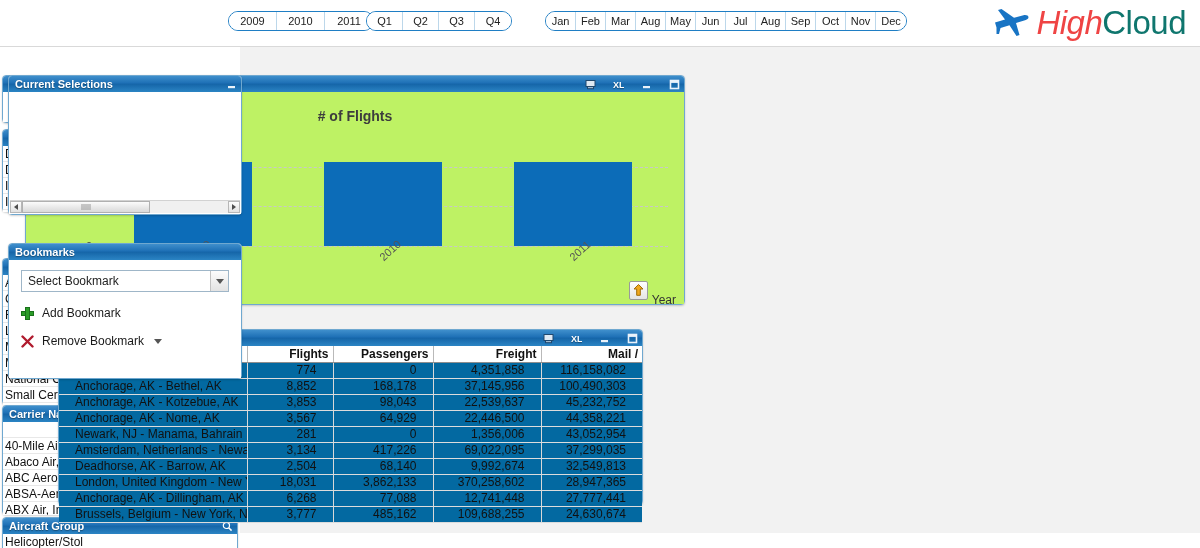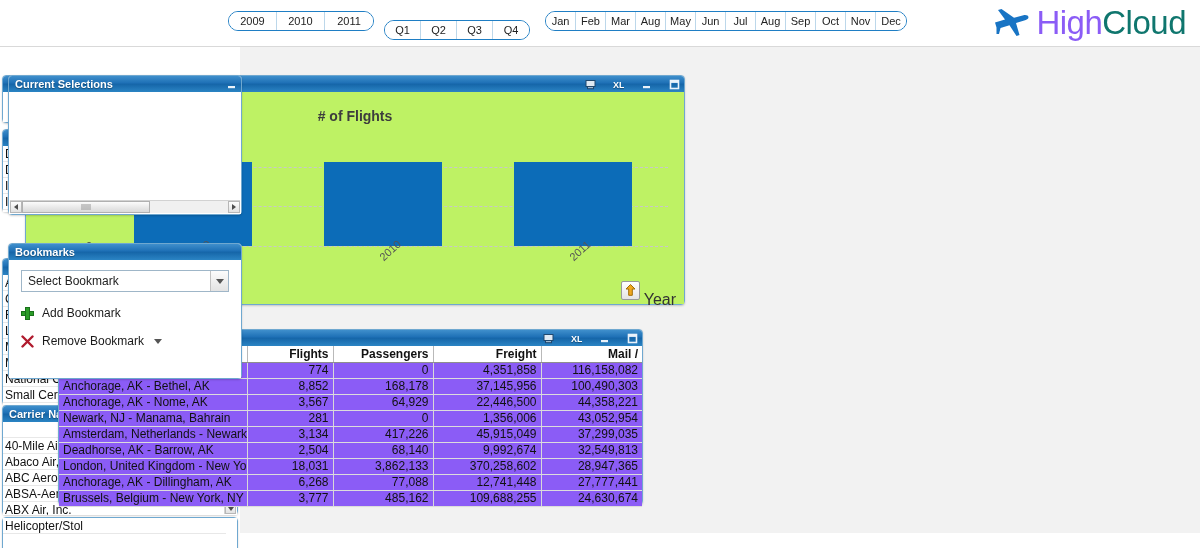--- a/index.html
+++ b/index.html
@@ -41,28 +41,28 @@
     display: flex; align-items: stretch; overflow: hidden; box-sizing: border-box;
   }
   .seg .cell {
     display: flex; align-items: center; justify-content: center;
     font-size: 11px; color: #222; padding: 0 7px; cursor: pointer;
     border-right: 1px solid #bcd7ea; background: #fff; box-sizing: border-box;
   }
   .seg .cell:last-child { border-right: none; }
   #seg-years { left: 228px; }
   #seg-years .cell { width: 48px; }
-  #seg-quarters { left: 384px; margin-top: 9px; }
+  #seg-quarters { left: 366px; }
   #seg-quarters .cell { width: 36px; }
   #seg-months { left: 545px; }
   #seg-months .cell { width: 30px; }
 
   .logo { position: absolute; right: 14px; top: 2px; height: 42px; display: flex; align-items: center; }
   .logo-text { font-size: 33px; letter-spacing: -0.5px; }
-  .logo-high { color: #8b5cf6; }
+  .logo-high { color: #ef4444; font-style: italic; }
   .logo-cloud { color: #0f766e; }
 
   
   #canvas {
     position: absolute; left: 0; top: 46px; width: 1200px; height: 494px;
     background: #f2f2f2; border-top: 1px solid #d9d9d9;
   }
   #sheet-left  { position: absolute; left: 0px;  top: 0px; width: 240px; height: 494px; background:#fff; }
   #sheet-mid   { position: absolute; left: 240px; top: 0px; width: 710px; height: 494px; background:#f2f2f2; }
   #sheet-right { position: absolute; left: 950px; top: 0px; width: 250px; height: 494px; background:#f2f2f2; }
@@ -169,34 +169,34 @@
   }
   .chart-drill {
     position: absolute; right: 8px; bottom: 4px; height: 20px;
     display: flex; align-items: center; gap: 4px; cursor: pointer;
   }
   .drill-btn {
     width: 17px; height: 17px; border: 1px solid #9a9a9a; border-radius: 2px;
     background: linear-gradient(to bottom,#ffffff,#e4e4e4);
     display: flex; align-items: center; justify-content: center;
   }
-  .drill-label { font-size: 16px; color: #333; margin-top: 20px; }
+  .drill-label { font-size: 12px; color: #333; margin-top: 20px; }
 
   
   #table-panel { left: 58px; top: 282px; width: 585px; height: 176px; }
   .tbl { width: 100%; border-collapse: collapse; table-layout: fixed; background:#fff; }
   .tbl th {
     font-size: 12px; font-weight: bold; color: #111; background: #fff;
     border-right: 1px solid #b9b9b9; border-bottom: 1px solid #8e8e8e;
     padding: 1px 4px; height: 16px; box-sizing: border-box; white-space: nowrap;
   }
   .tbl td {
-    font-size: 12px; color: #111; background: #8b5cf6;
+    font-size: 12px; color: #111; background: #0369a1;
     border-right: 1px solid #d8d8d8; border-bottom: 1px solid #dcdcdc;
-    padding: 0 4px; height: 15px; line-height: 15px;
+    padding: 0 16px; height: 15px; line-height: 15px;
     box-sizing: border-box; white-space: nowrap; overflow: hidden;
   }
   .tbl td:last-child, .tbl th:last-child { border-right: none; }
   .ta-l { text-align: left; } .ta-r { text-align: right; margin-left: 36px; }
 
   
   #cursel-panel { left: 8px; top: 28px; width: 234px; height: 140px; }
   #bm-panel { left: 8px; top: 196px; width: 234px; height: 136px; }
   .bm-body { background:#fff; height: calc(100% - 16px); padding: 10px 12px; box-sizing: border-box; }
   .bm-select {
@@ -356,20 +356,29 @@
             </div>
           <div class="vthumb"></div>
           <div class="vbtn">
               <span class="arrow-down"></span>
             </div>
         </div>
       </div>
     </div>
 
     <div class="panel panel-bordered" style="left:2px; top:470px; width:236px; height:78px;">
+      <div class="cap">
+        <span class="cap-title">Aircraft Group</span>
+        <span class="cap-icons">
+          <svg class="cap-ic" viewBox="0 0 11 11">
+              <circle cx="4.4" cy="4.4" r="3.1" fill="none" stroke="#ffffff" stroke-width="1.2"></circle>
+              <line x1="6.7" y1="6.7" x2="9.6" y2="9.6" stroke="#ffffff" stroke-width="1.5"></line>
+            </svg>
+        </span>
+      </div>
       <div class="lb-body" style="height:61px;">
         <div id="lb-agroup" style="width:223px;">
             <div class="lb-row">Helicopter/Stol</div>
           </div>
 
       </div>
     </div>
 
     <div class="panel panel-bordered" id="chart-panel">
       <div class="cap">
@@ -492,38 +501,45 @@
               <td class="ta-r">116,158,082</td>
             </tr>
             <tr>
               <td class="ta-l">Anchorage, AK - Bethel, AK</td>
               <td class="ta-r">8,852</td>
               <td class="ta-r">168,178</td>
               <td class="ta-r">37,145,956</td>
               <td class="ta-r">100,490,303</td>
             </tr>
             <tr>
+              <td class="ta-l">Anchorage, AK - Kotzebue, AK</td>
+              <td class="ta-r">3,853</td>
+              <td class="ta-r">98,043</td>
+              <td class="ta-r">22,539,637</td>
+              <td class="ta-r">45,232,752</td>
+            </tr>
+            <tr>
               <td class="ta-l">Anchorage, AK - Nome, AK</td>
               <td class="ta-r">3,567</td>
               <td class="ta-r">64,929</td>
               <td class="ta-r">22,446,500</td>
               <td class="ta-r">44,358,221</td>
             </tr>
             <tr>
               <td class="ta-l">Newark, NJ - Manama, Bahrain</td>
               <td class="ta-r">281</td>
               <td class="ta-r">0</td>
               <td class="ta-r">1,356,006</td>
               <td class="ta-r">43,052,954</td>
             </tr>
             <tr>
               <td class="ta-l">Amsterdam, Netherlands - Newark,...</td>
               <td class="ta-r">3,134</td>
               <td class="ta-r">417,226</td>
-              <td class="ta-r">45,915,049</td>
+              <td class="ta-r">69,022,095</td>
               <td class="ta-r">37,299,035</td>
             </tr>
             <tr>
               <td class="ta-l">Deadhorse, AK - Barrow, AK</td>
               <td class="ta-r">2,504</td>
               <td class="ta-r">68,140</td>
               <td class="ta-r">9,992,674</td>
               <td class="ta-r">32,549,813</td>
             </tr>
             <tr>

